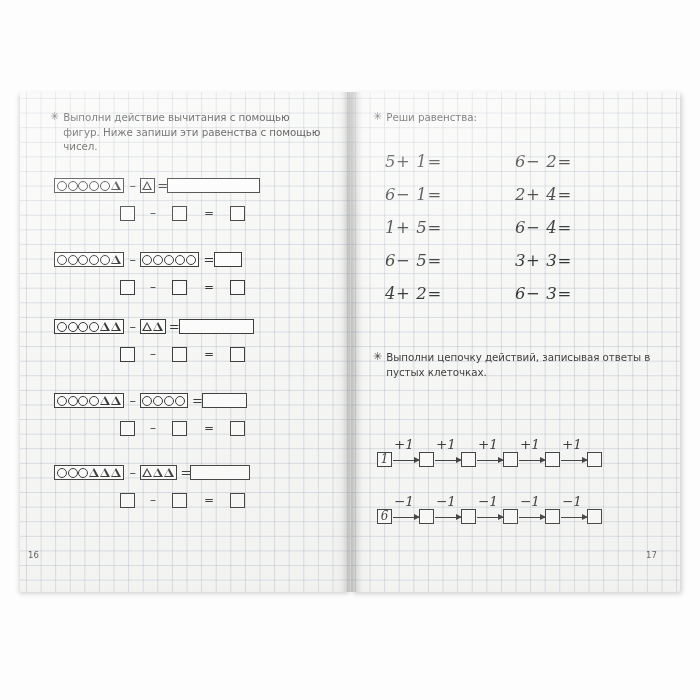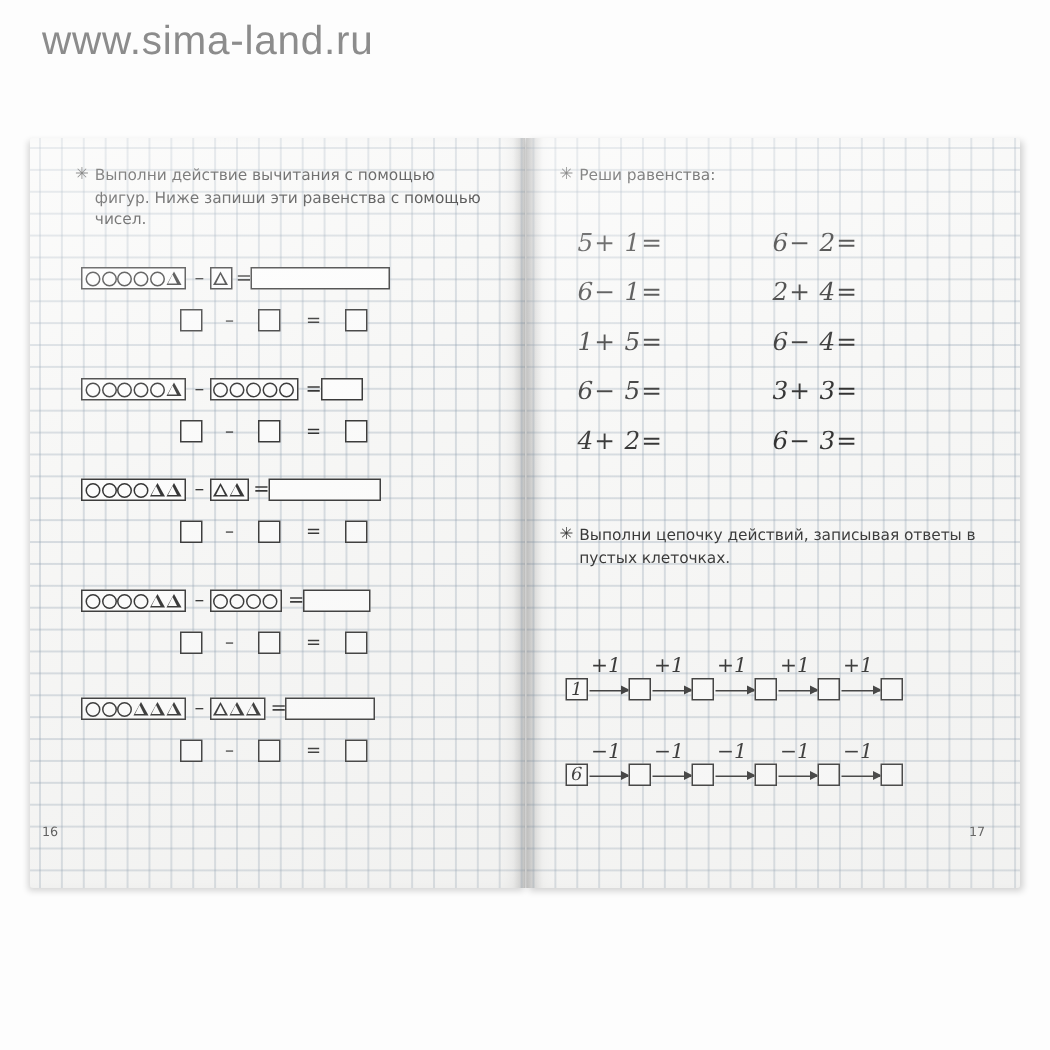--- a/index.html
+++ b/index.html
@@ -139,21 +139,20 @@
   .pagenum{
     position:absolute;font-family:"DejaVu Sans", sans-serif;
     font-size:8.5px;color:#3a3a3a;
   }
 </style>
 </head>
 <body>
 
 <div id="stage">
 
-  <div class="watermark">www.sima-land.ru</div>
 
   <div class="book">
 
     <div class="page left">
       <div class="grid"></div>
       <div class="content" id="left-content">
 
         <div class="task" style="left:30px;top:18px;width:272px;">
           <span class="star">✳</span>
           <span class="task-text">Выполни действие вычитания с помощью фигур. Ниже запиши эти равенства с помощью чисел.</span>

